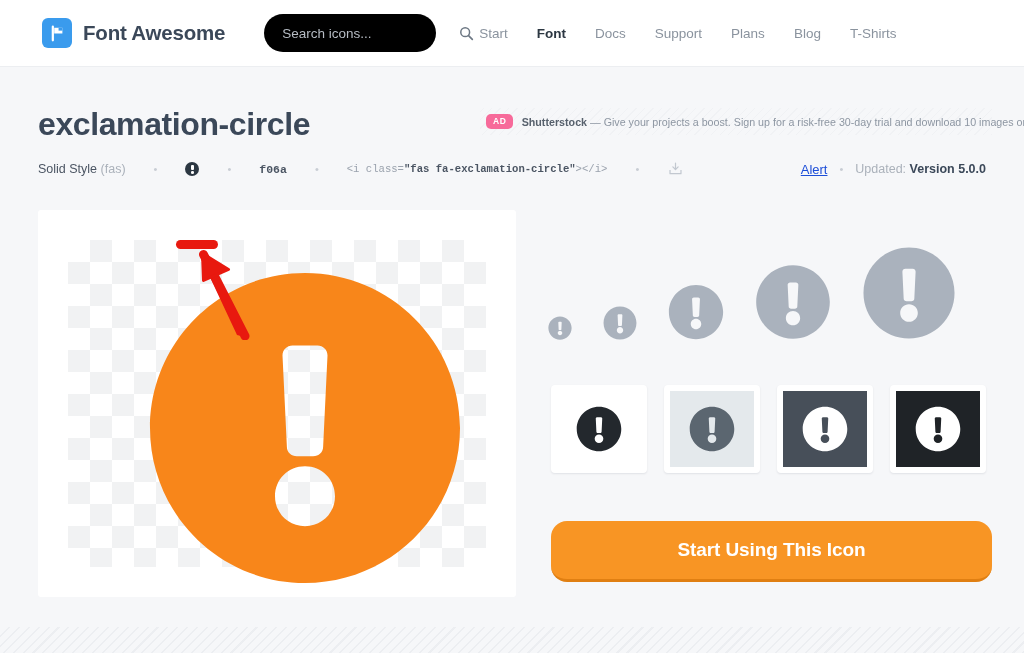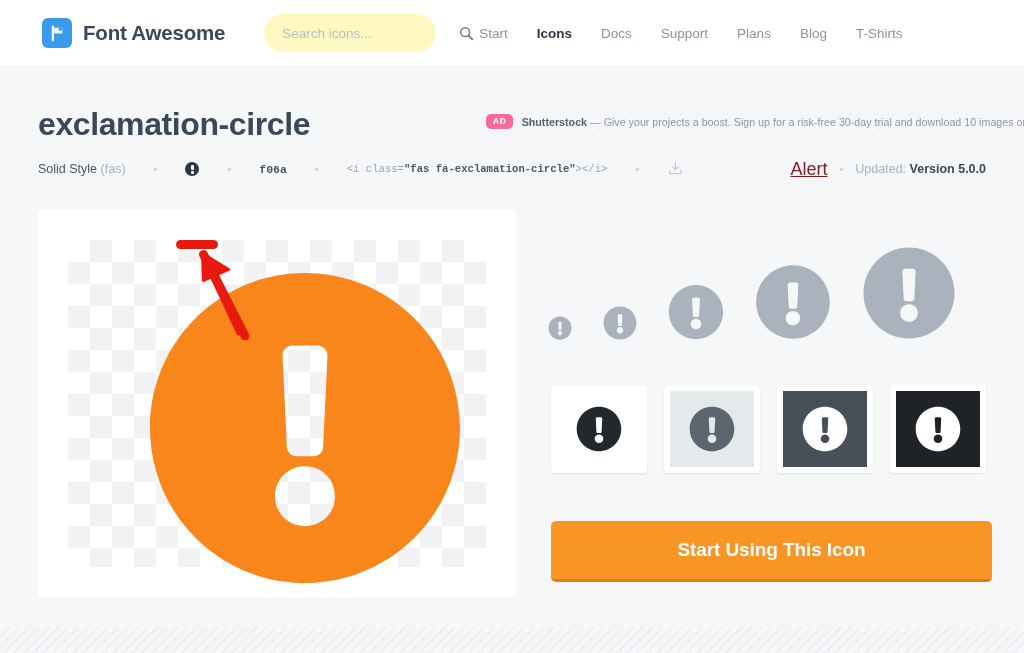--- a/index.html
+++ b/index.html
@@ -53,21 +53,21 @@
     font-weight: bold;
     color: #3b4859;
     letter-spacing: -0.2px;
   }
 
   .search-box {
     margin-left: 39px;
     width: 172px;
     height: 38px;
     border-radius: 19px;
-    background: #fef9c3;
+    background: #000000;
     display: flex;
     align-items: center;
     padding: 0 15px 0 18px;
   }
 
   .search-input {
     flex: 1;
     border: none;
     outline: none;
     background: transparent;
@@ -203,22 +203,22 @@
     font-family: "Liberation Mono", monospace;
     font-size: 10.6px;
     color: #9aa2ad;
     white-space: nowrap;
   }
   .code-snippet b { color: #4b5563; font-weight: bold; }
 
   .download-icon { color: #c2c8d0; display: flex; align-items: center; }
 
   .alert-link {
-    font-size: 18px;
-    color: #7f1d1d;
+    font-size: 13px;
+    color: #1d4ed8;
     text-decoration: underline;
     cursor: pointer;
   }
   .updated-text { font-size: 12.5px; color: #aab1ba; }
   .updated-text b { color: #3b4859; font-weight: bold; }
 
   
   .annot-underline {
     position: absolute;
     left: 176px;
@@ -321,21 +321,21 @@
   
   .cta-button {
     position: absolute;
     left: 551px;
     top: 521px;
     width: 441px;
     height: 61px;
     background: #f89524;
     border: none;
     border-bottom: 3px solid #e07f12;
-    border-radius: 5px;
+    border-radius: 16px;
     color: #ffffff;
     font-family: "Liberation Sans", sans-serif;
     font-size: 19px;
     font-weight: bold;
     cursor: pointer;
     letter-spacing: -0.1px;
   }
 
   
   .footer-stripes {
@@ -375,21 +375,21 @@
       <span class="search-icon">
         <svg width="15" height="15" viewBox="0 0 16 16">
           <circle cx="6.6" cy="6.6" r="4.7" stroke="currentColor" stroke-width="1.6" fill="none"></circle>
           <path d="M10.2 10.2 L14.2 14.2" stroke="currentColor" stroke-width="1.8" stroke-linecap="round"></path>
         </svg>
       </span>
     </div>
 
     <div class="nav">
       <span class="nav-item">Start</span>
-      <span class="nav-item active">Icons</span>
+      <span class="nav-item active">Font</span>
       <span class="nav-item">Docs</span>
       <span class="nav-item">Support</span>
       <span class="nav-item">Plans</span>
       <span class="nav-item">Blog</span>
       <span class="nav-item">T-Shirts</span>
     </div>
   </div>
 
   <div class="hero">
 

